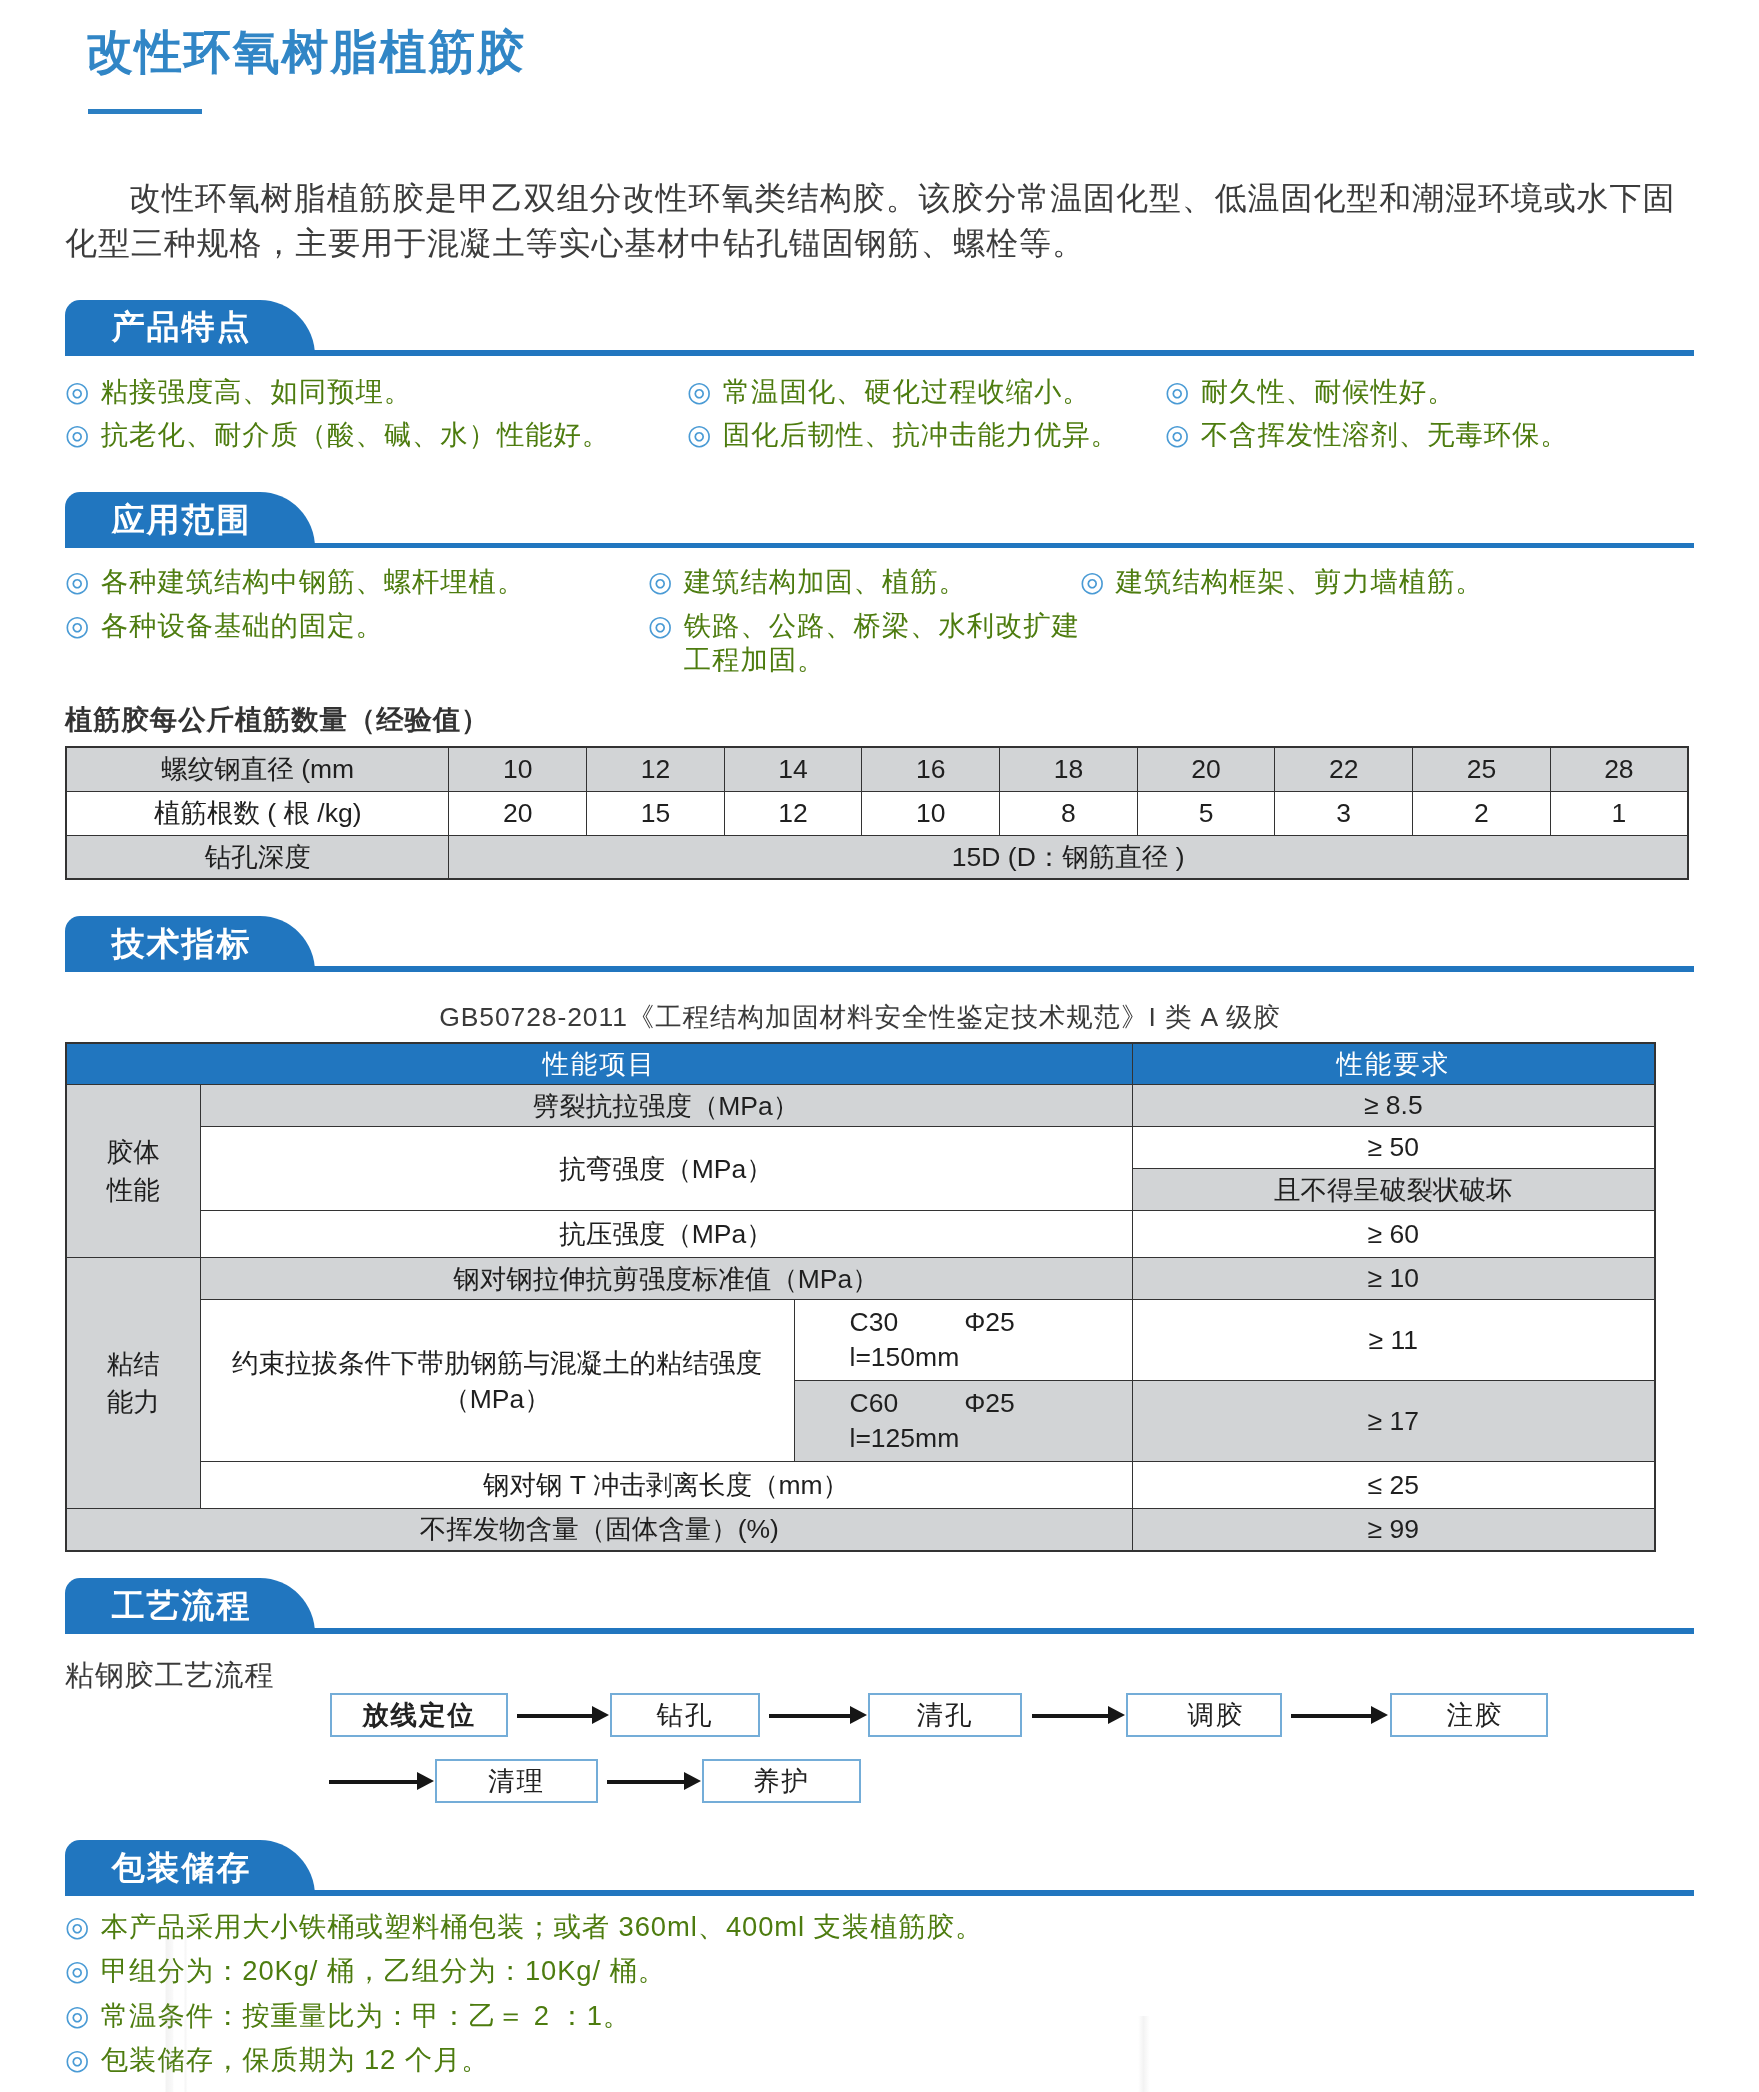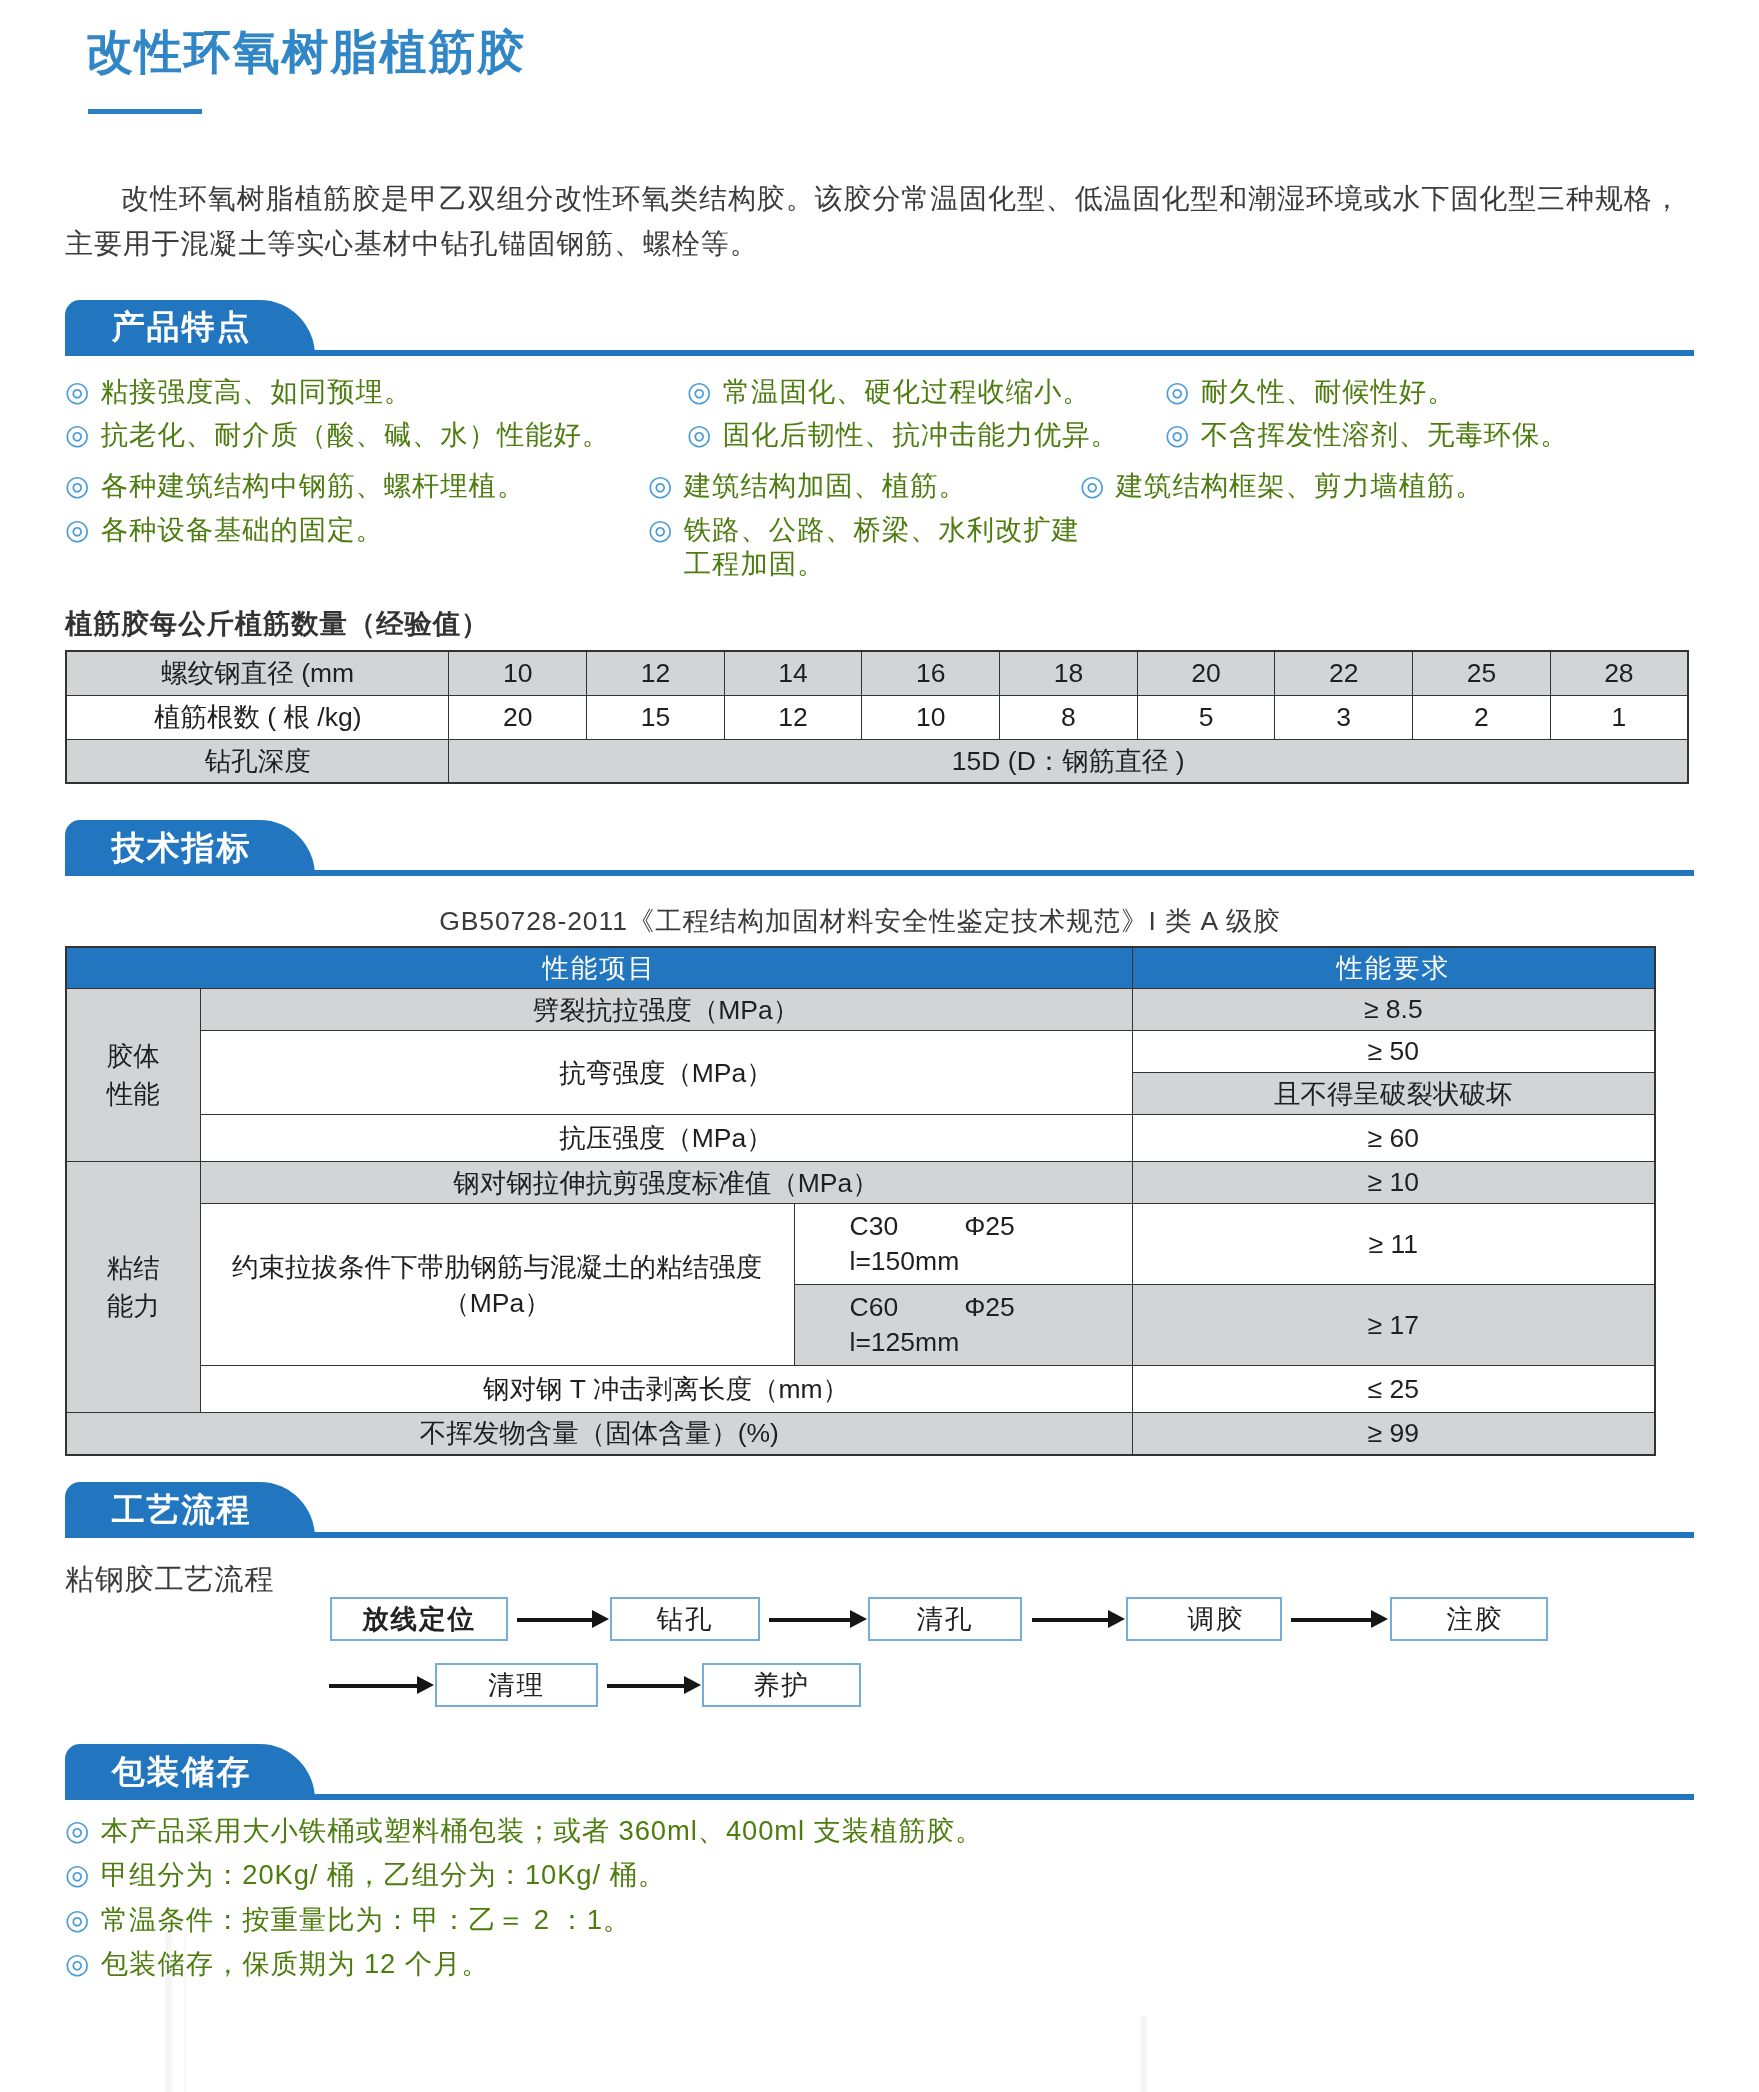--- a/index.html
+++ b/index.html
@@ -3,21 +3,21 @@
 <meta charset="utf-8">
 <style>
   * { margin:0; padding:0; box-sizing:border-box; }
   body { background:#ffffff; font-family:"Liberation Sans","DejaVu Sans",sans-serif; }
   .page { position:relative; width:1759px; height:2092px; background:#ffffff; overflow:hidden; }
   .content { padding:0 65px; position:relative; }
 
   .page-title { margin:24px 0 0 21px; font-size:47px; font-weight:700; color:#3186c6; letter-spacing:1.9px; line-height:55px; }
   .title-underline { width:114px; height:4.7px; background:#2b7fc3; margin:30px 0 0 23px; }
 
-  .intro { margin-top:62px; font-size:28px; color:#3c3c3c; line-height:45px; text-indent:2em; letter-spacing:0.9px; }
+  .intro { margin-top:62px; font-size:32px; color:#3c3c3c; line-height:45px; text-indent:2em; letter-spacing:0.9px; }
 
   .section-head { position:relative; height:56px; }
   .section-line { position:absolute; left:0; bottom:0; width:1629px; height:5.7px; background:#2176bf; }
   .section-tab { position:absolute; left:0; bottom:0; width:250px; height:56px; background:#2176bf; color:#ffffff;
                  font-size:33px; font-weight:700; letter-spacing:1.9px;
                  border-radius:15px 55px 0 0 / 15px 56px 0 0;
                  display:flex; align-items:center; justify-content:center; padding-right:17px; }
   .mt-features { margin-top:34px; }
   .mt-apps { margin-top:40px; }
   .mt-tech { margin-top:36px; }
@@ -105,20 +105,24 @@
       <div class="bullet-row">
           <span class="bullet">◎</span>
           <span class="bullet-text">固化后韧性、抗冲击能力优异。</span>
         </div>
       <div class="bullet-row">
           <span class="bullet">◎</span>
           <span class="bullet-text">不含挥发性溶剂、无毒环保。</span>
         </div>
     </div>
 
+    <div class="section-head mt-apps">
+      <div class="section-line"></div>
+      <div class="section-tab">应用范围</div>
+    </div>
     <div class="app-grid">
       <div class="bullet-row">
           <span class="bullet">◎</span>
           <span class="bullet-text">各种建筑结构中钢筋、螺杆埋植。</span>
         </div>
       <div class="bullet-row">
           <span class="bullet">◎</span>
           <span class="bullet-text">建筑结构加固、植筋。</span>
         </div>
       <div class="bullet-row">

